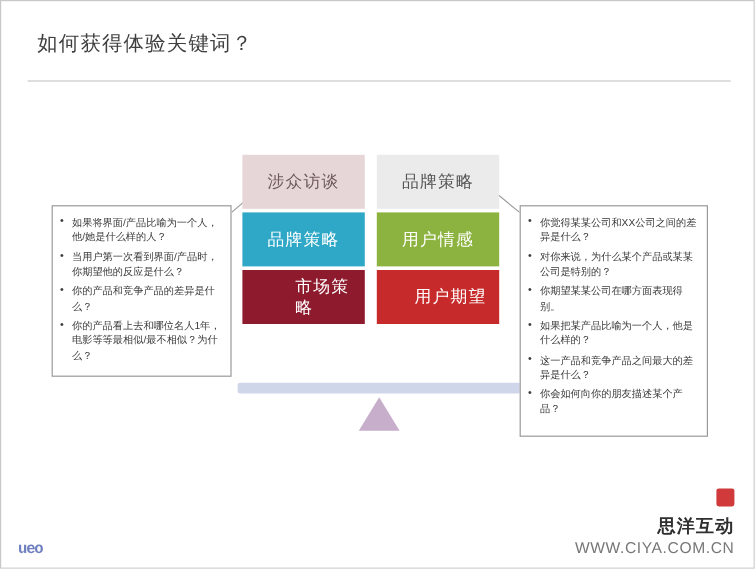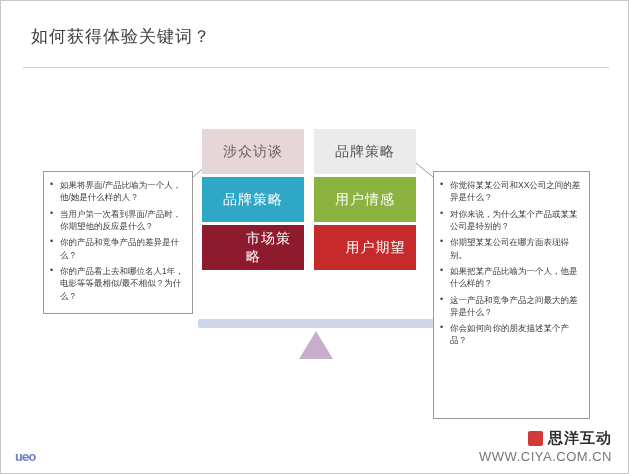--- a/index.html
+++ b/index.html
@@ -91,21 +91,21 @@
 
   
   .callout {
     position: absolute;
     border: 1px solid #9a9a9a;
     background: #ffffff;
     box-sizing: border-box;
     padding: 7px 8px 7px 6px;
   }
   .callout.left  { left: 42px;  top: 170px; width: 150px; height: 143px; }
-  .callout.right { left: 432px; top: 170px; width: 157px; height: 248px; }
+  .callout.right { left: 432px; top: 170px; width: 157px; height: 193px; }
   .callout ul {
     margin: 0;
     padding: 0;
     list-style: none;
   }
   .callout li {
     position: relative;
     padding-left: 10px;
     font-size: 8.5px;
     line-height: 1.45;
@@ -143,21 +143,21 @@
     font-weight: bold;
     color: #2f2f2f;
     letter-spacing: 1px;
   }
   .brand-url {
     font-size: 13px;
     color: #777777;
     letter-spacing: 0.5px;
     margin-top: 1px;
   }
-  .brand-row { display: flex; align-items: flex-end; justify-content: flex-end; gap: 5px; }
+  .brand-row { display: flex; align-items: flex-end; justify-content: flex-end; gap: 5px; flex-direction: column; }
   .brand-mark {
     width: 15px; height: 15px;
     background: #d03a3a;
     border-radius: 2px;
     margin-bottom: 2px;
   }
 </style>
 </head>
 <body>
 

